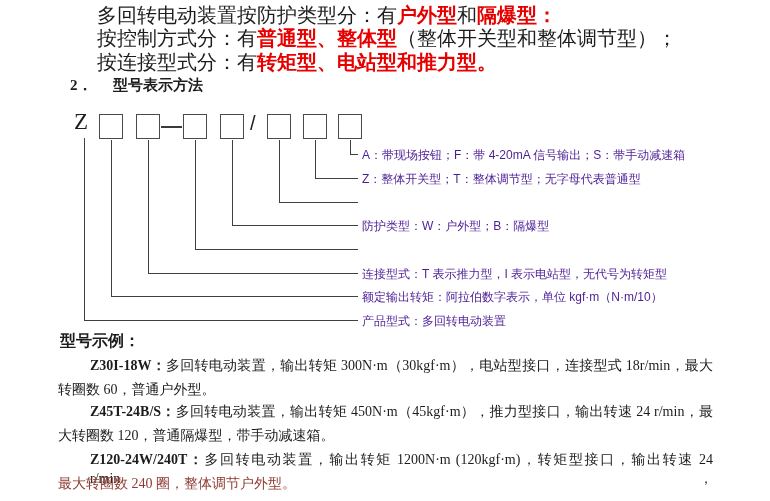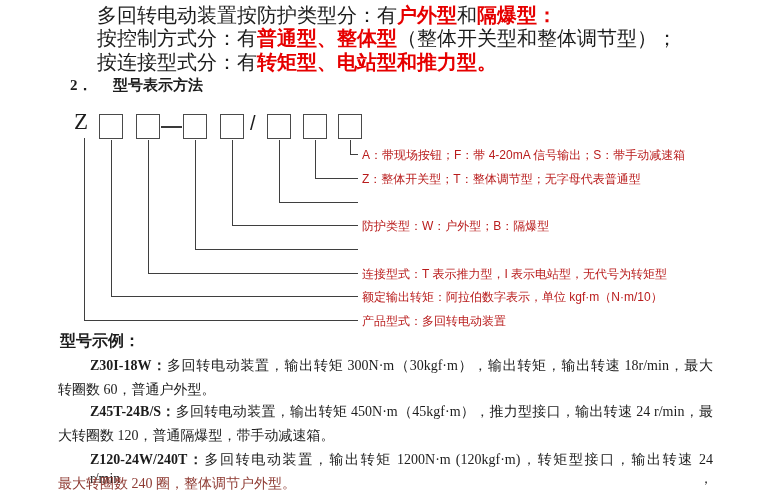--- a/index.html
+++ b/index.html
@@ -23,21 +23,21 @@
   .heading{position:absolute;top:76px;left:0;font-size:15px;font-weight:bold;}
   .heading .num{position:absolute;left:70px;top:0;}
   .heading .ttl{position:absolute;left:113px;top:0;white-space:nowrap;}
   
   .code-letter{position:absolute;left:74px;top:109px;font-size:23px;line-height:26px;font-weight:normal;}
   .code-box{position:absolute;top:114px;width:24px;height:25px;border:1px solid #4a4a4a;background:#fff;box-sizing:border-box;}
   .dash-sep{position:absolute;left:161px;top:126px;width:21px;height:2px;background:#3a3a3a;}
   .slash-sep{position:absolute;left:250px;top:110px;font-size:20px;line-height:26px;font-family:"Liberation Sans",sans-serif;}
   .conn{position:absolute;border-left:1px solid var(--line);border-bottom:1px solid var(--line);box-sizing:border-box;}
   .dlabel{position:absolute;left:362px;font-size:12px;line-height:16px;white-space:nowrap;
-          font-family:"Liberation Sans","DejaVu Sans",sans-serif;color:#b91c1c;}
+          font-family:"Liberation Sans","DejaVu Sans",sans-serif;color:#4c1d95;}
   
   .ex-heading{position:absolute;left:60px;top:331px;font-size:16px;font-weight:bold;}
   .pline{position:absolute;left:58px;width:655px;font-size:14px;line-height:19px;white-space:normal;}
   .pline.justify{text-align:justify;text-align-last:justify;}
   .pline.indent{padding-left:32px;box-sizing:border-box;}
 </style>
 </head>
 <body>
 
 <div class="page">
@@ -73,21 +73,21 @@
 
   <div class="dlabel" style="top:147px">A：带现场按钮；F：带 4-20mA 信号输出；S：带手动减速箱</div>
   <div class="dlabel" style="top:171px">Z：整体开关型；T：整体调节型；无字母代表普通型</div>
   <div class="dlabel" style="top:218px">防护类型：W：户外型；B：隔爆型</div>
   <div class="dlabel" style="top:266px">连接型式：T 表示推力型，I 表示电站型，无代号为转矩型</div>
   <div class="dlabel" style="top:289px">额定输出转矩：阿拉伯数字表示，单位 kgf·m（N·m/10）</div>
   <div class="dlabel" style="top:313px">产品型式：多回转电动装置</div>
 
   <div class="ex-heading">型号示例：</div>
 
-  <div class="pline justify indent" style="top:356px"><span class="seg-bold">Z30I-18W：</span><span>多回转电动装置，输出转矩 300N·m（30kgf·m），输出转矩，输出转速 18r/min，最大</span></div>
+  <div class="pline justify indent" style="top:356px"><span class="seg-bold">Z30I-18W：</span><span>多回转电动装置，输出转矩 300N·m（30kgf·m），电站型接口，连接型式 18r/min，最大</span></div>
   <div class="pline" style="top:380px"><span>转圈数 60，普通户外型。</span></div>
 
   <div class="pline justify indent" style="top:402px"><span class="seg-bold">Z45T-24B/S：</span><span>多回转电动装置，输出转矩 450N·m（45kgf·m），推力型接口，输出转速 24 r/min，最</span></div>
   <div class="pline" style="top:426px"><span>大转圈数 120，普通隔爆型，带手动减速箱。</span></div>
 
   <div class="pline justify indent" style="top:450px"><span class="seg-bold">Z120-24W/240T：</span><span>多回转电动装置，输出转矩 1200N·m (120kgf·m)，转矩型接口，输出转速 24 r/min，</span></div>
   <div class="pline" style="top:474px"><span class="seg-darkred">最大转圈数 240 圈，整体调节户外型。</span></div>
 
 </div>
 

